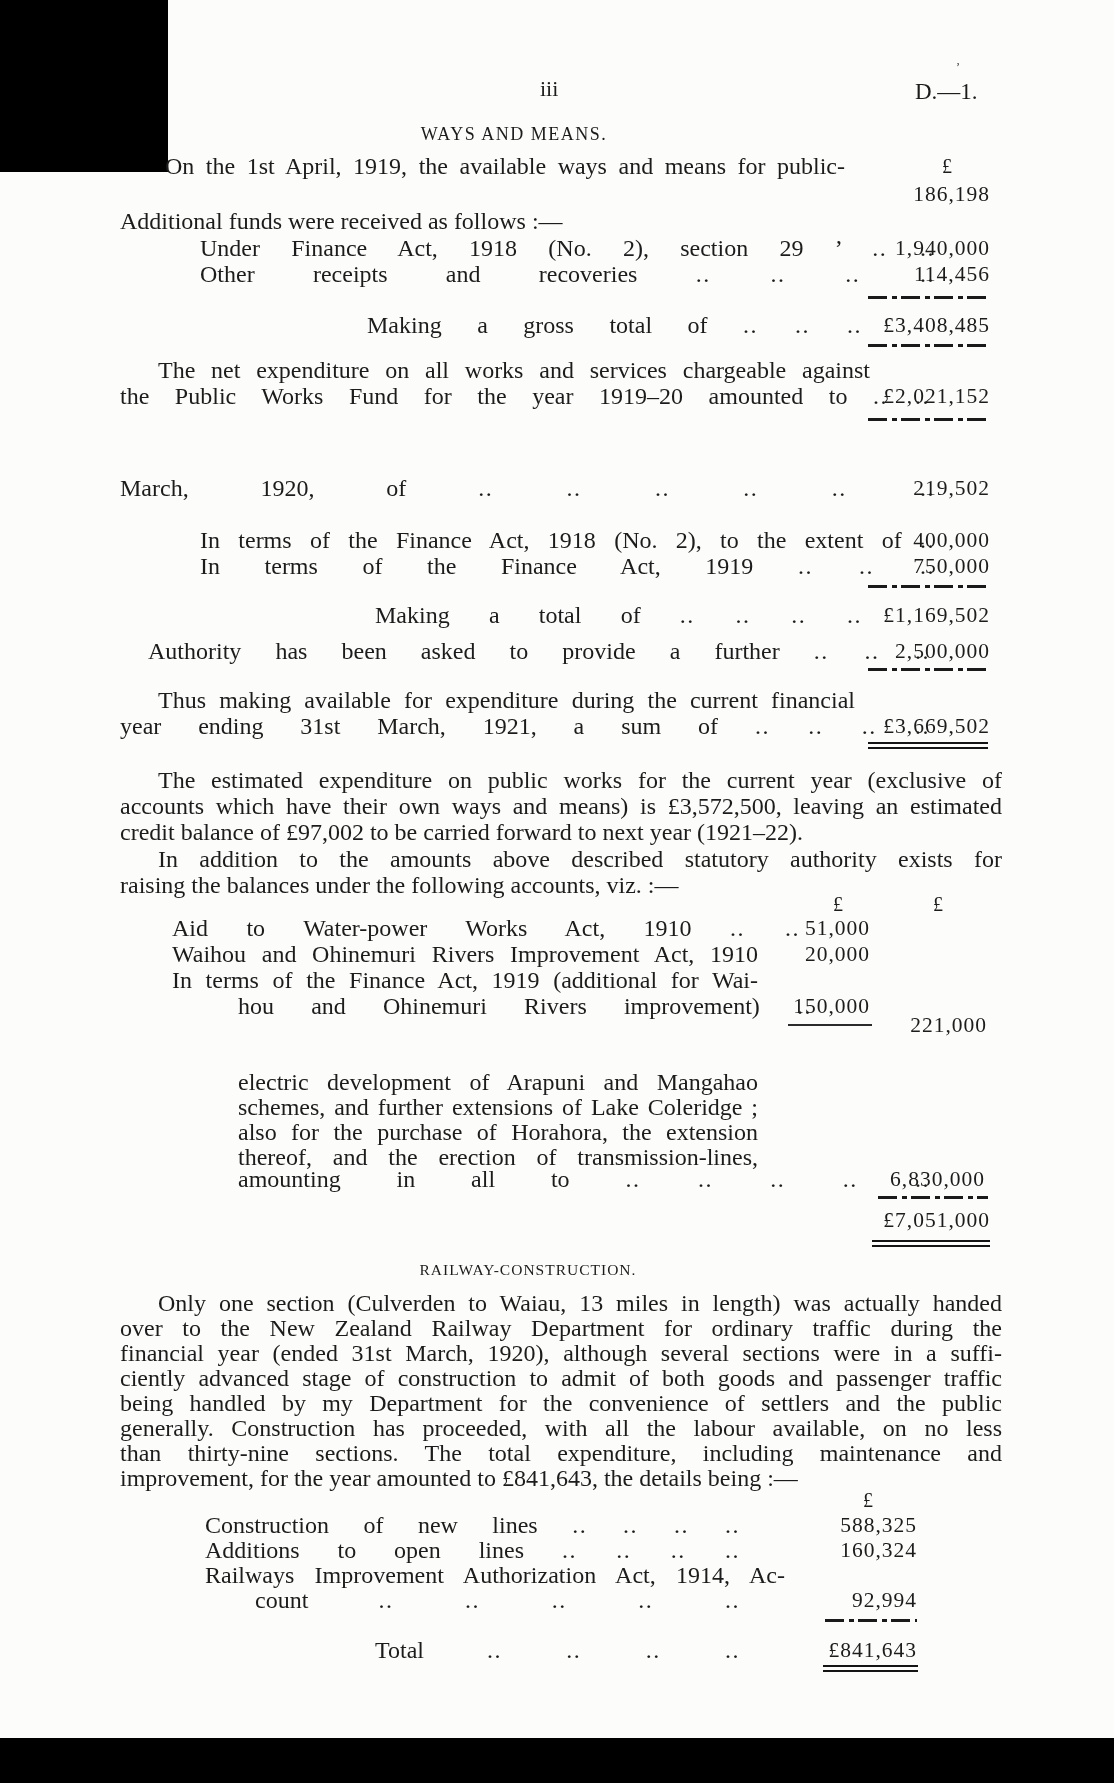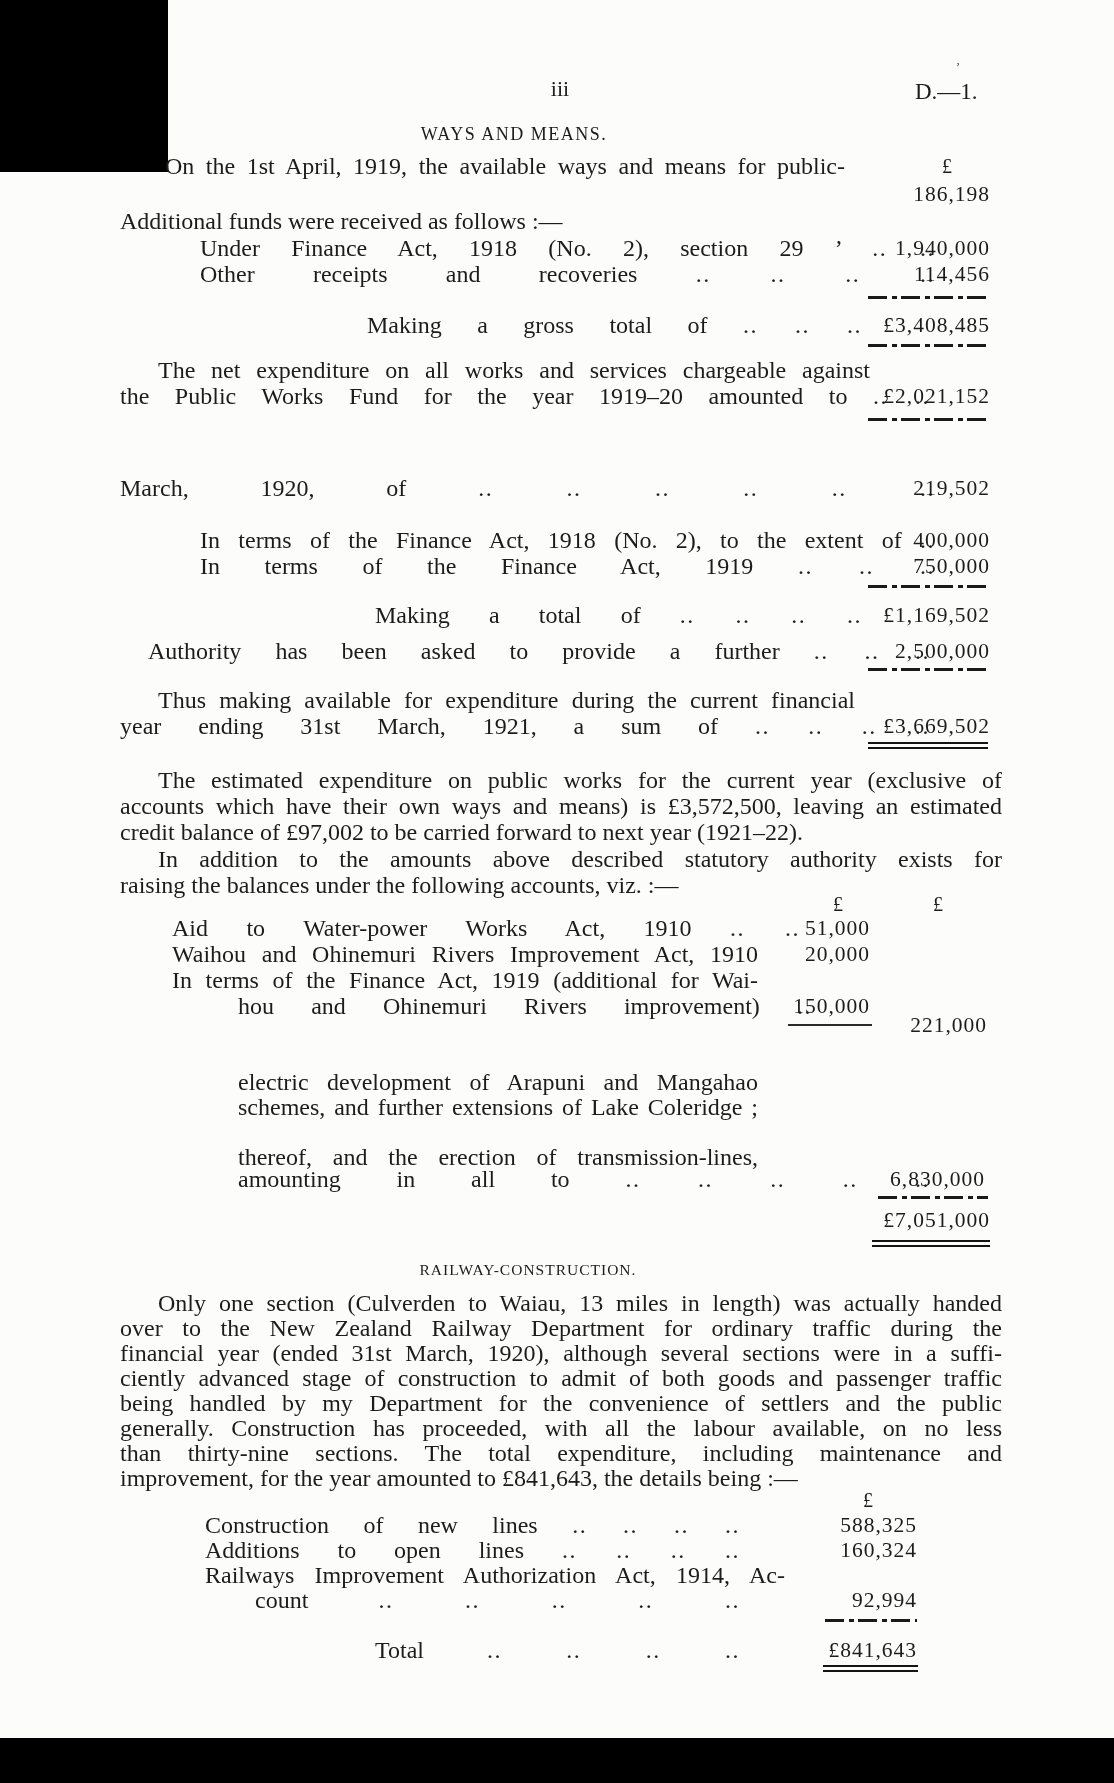--- a/index.html
+++ b/index.html
@@ -21,21 +21,21 @@
   .speck{position:absolute;font-size:12px;color:#333;}
 </style>
 </head>
 <body>
 
 <div class="page">
 
   <div class="artifact" style="left:0;top:0;width:168px;height:172px"></div>
   <div class="artifact" style="left:0;top:1738px;width:1114px;height:45px"></div>
 
-  <div class="ln" style="left:540px;top:76px;width:40px;text-align:center;font-size:22px">iii</div>
+  <div class="ln" style="left:540px;top:76px;width:40px;font-size:22px">iii</div>
   <div class="ln" style="left:915px;top:79px;font-size:23px">D.—1.</div>
   <div class="speck" style="left:956px;top:60px">’</div>
 
   <div class="title" style="left:0;top:124px;width:1028px;text-align:center;font-size:18px">WAYS AND MEANS.</div>
 
   <div class="ln just" style="left:165px;top:153px;width:680px"><span>On the 1st April, 1919, the available ways and means for public-</span></div>
   <div class="pound" style="left:932px;top:154px">£</div>
 
   <div class="amt" style="left:835px;top:181px">186,198</div>
 
@@ -104,20 +104,21 @@
   <div class="ln just" style="left:172px;top:967px;width:586px"><span>In terms of the Finance Act, 1919 (additional for Wai-</span></div>
 
   <div class="ln just" style="left:238px;top:993px;width:574px"><span>hou and Ohinemuri Rivers improvement)</span> <span class="dots">..</span></div>
   <div class="amt" style="left:715px;top:993px">150,000</div>
 
   <div class="srule" style="left:788px;top:1024px;width:84px"></div>
   <div class="amt" style="left:832px;top:1012px">221,000</div>
 
   <div class="ln just" style="left:238px;top:1069px;width:520px"><span>electric development of Arapuni and Mangahao</span></div>
   <div class="ln just" style="left:238px;top:1094px;width:520px"><span>schemes, and further extensions of Lake Coleridge ;</span></div>
+  <div class="ln just" style="left:238px;top:1119px;width:520px"><span>also for the purchase of Horahora, the extension</span></div>
   <div class="ln just" style="left:238px;top:1144px;width:520px"><span>thereof, and the erection of transmission-lines,</span></div>
 
   <div class="ln just" style="left:238px;top:1166px;width:692px"><span>amounting in all to</span> <span class="dots">.. .. .. .. ..</span></div>
   <div class="amt" style="left:830px;top:1166px">6,830,000</div>
 
   <div class="rule" style="left:878px;top:1196px;width:110px"></div>
   <div class="amt" style="left:835px;top:1207px">£7,051,000</div>
   <div class="drule" style="left:872px;top:1240px;width:118px"></div>
 
   <div class="title" style="left:0;top:1261px;width:1056px;text-align:center;font-size:15.5px;letter-spacing:1px">RAILWAY-CONSTRUCTION.</div>

